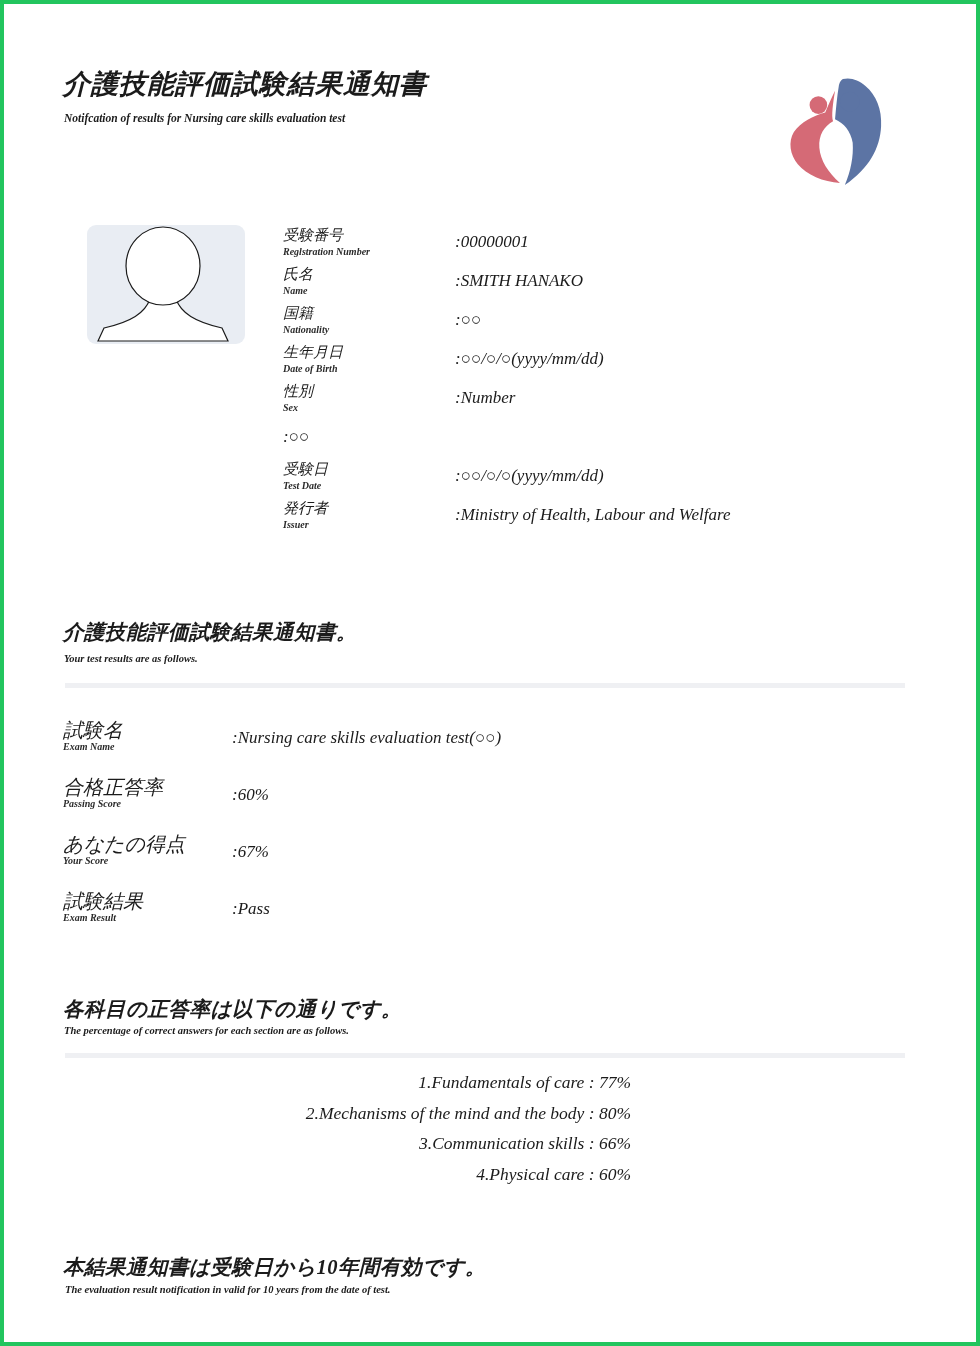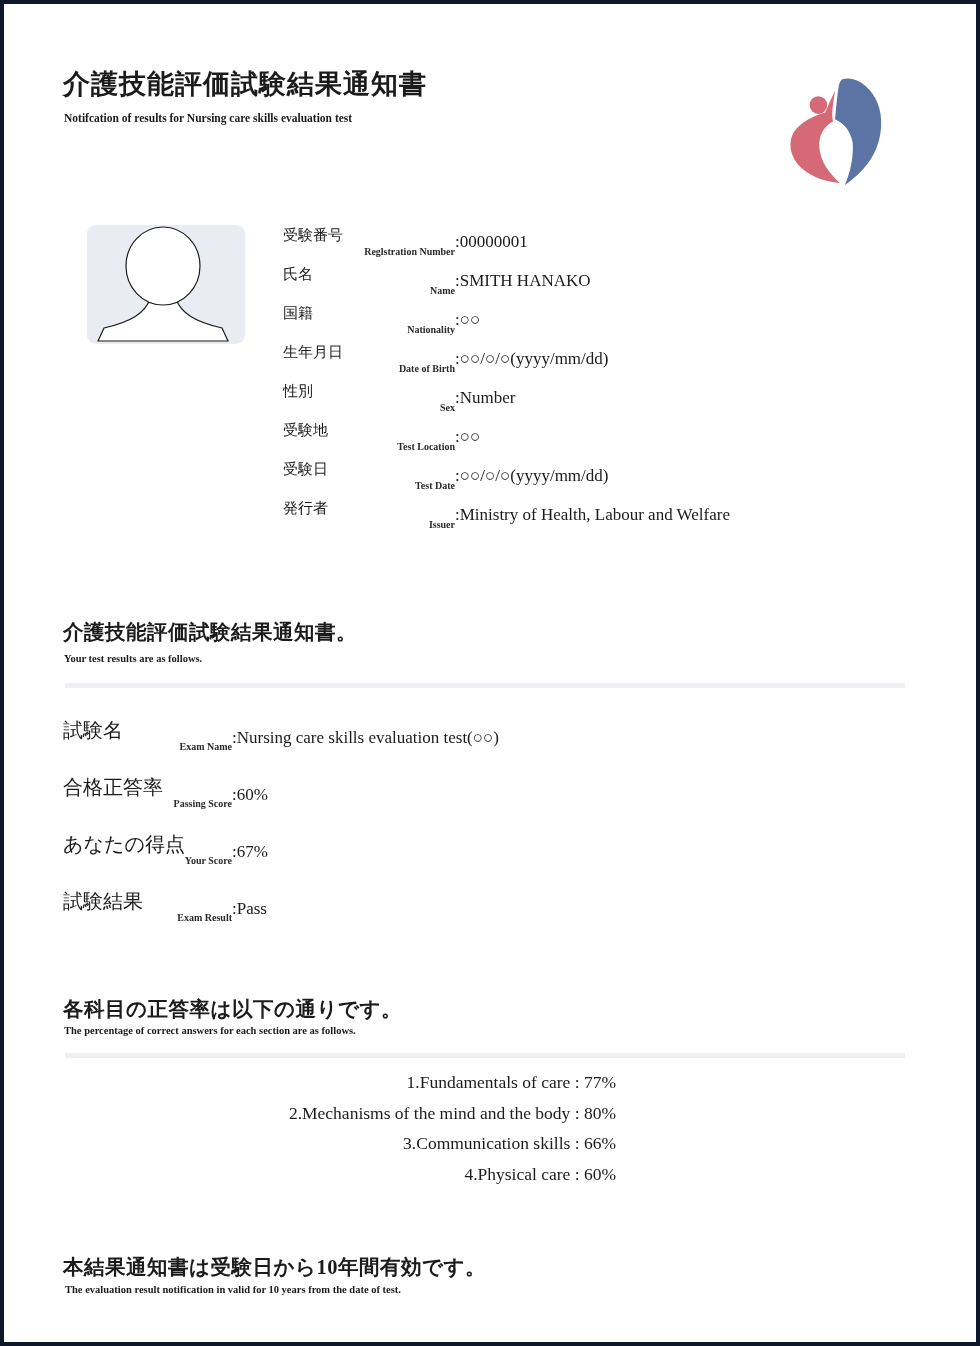--- a/index.html
+++ b/index.html
@@ -5,23 +5,24 @@
   * { margin:0; padding:0; box-sizing:border-box; }
   html,body { background:#ffffff; }
   body {
     width:980px; height:1346px;
     font-family:"Liberation Serif","DejaVu Serif",serif;
     color:#1b1b1b;
   }
   .page {
     position:relative;
     width:980px; height:1346px;
-    border:4px solid #0f172a;
+    border:4px solid #22c55e;
     background:#ffffff;
     overflow:hidden;
+    font-style:italic;
   }
   
   .title-ja {
     position:absolute; left:59px; top:62px;
     font-size:27px; font-weight:bold; letter-spacing:1px;
   }
   .title-en {
     position:absolute; left:60px; top:108px;
     font-size:11.5px; font-weight:bold;
   }
@@ -35,35 +36,35 @@
     width:158px; height:119px;
     background:#e9edf3; border-radius:9px;
   }
   .photo svg { position:absolute; left:0; top:0; }
   .fields {
     position:absolute; left:279px; top:221px; width:640px;
   }
   .field-row { display:flex; align-items:flex-start; height:39px; }
   .label-cell { width:172px; }
   .label-ja { font-size:15px; line-height:21px; white-space:nowrap; }
-  .label-en { font-size:10px; line-height:11px; font-weight:bold; color:#2a2a2a;text-align:right; }
+  .label-en { font-size:10px; line-height:11px; font-weight:bold; color:#2a2a2a; }
   .value-cell { font-size:17px; margin-top:7px; white-space:nowrap; }
   
   .sec-head-ja { position:absolute; left:59px; font-size:20.5px; font-weight:bold; letter-spacing:0.5px; }
   .sec-head-en { position:absolute; left:60px; font-size:10.5px; font-weight:bold; }
   .divider { position:absolute; left:61px; width:840px; height:5px; background:#eff0f3; }
   
   .results { position:absolute; left:59px; top:715px; width:700px; }
   .result-row { display:flex; align-items:flex-start; height:57px; }
   .result-row .label-cell { width:169px; }
   .result-value { font-size:17px; margin-top:9px; white-space:nowrap; }
   .results .label-ja { font-size:20px; line-height:22px; }
   
   .score-list {
-    position:absolute; left:42px; top:1063px; width:570px;
+    position:absolute; left:57px; top:1063px; width:570px;
     text-align:right;
   }
   .score-item { font-size:17.5px; line-height:30.5px; white-space:nowrap; }
   
   .foot-ja { position:absolute; left:59px; top:1249px; font-size:20.5px; font-weight:bold; letter-spacing:0.5px; }
   .foot-en { position:absolute; left:61px; top:1280px; font-size:10.5px; font-weight:bold; }
 </style>
 </head>
 <body>
 
@@ -120,24 +121,20 @@
       <div class="value-cell">:○○/○/○(yyyy/mm/dd)</div>
     </div>
     <div class="field-row">
       <div class="label-cell">
         <div class="label-ja">性別</div>
         <div class="label-en">Sex</div>
       </div>
       <div class="value-cell">:Number</div>
     </div>
     <div class="field-row">
-      <div class="label-cell">
-        <div class="label-ja">受験地</div>
-        <div class="label-en">Test Location</div>
-      </div>
       <div class="value-cell">:○○</div>
     </div>
     <div class="field-row">
       <div class="label-cell">
         <div class="label-ja">受験日</div>
         <div class="label-en">Test Date</div>
       </div>
       <div class="value-cell">:○○/○/○(yyyy/mm/dd)</div>
     </div>
     <div class="field-row">

